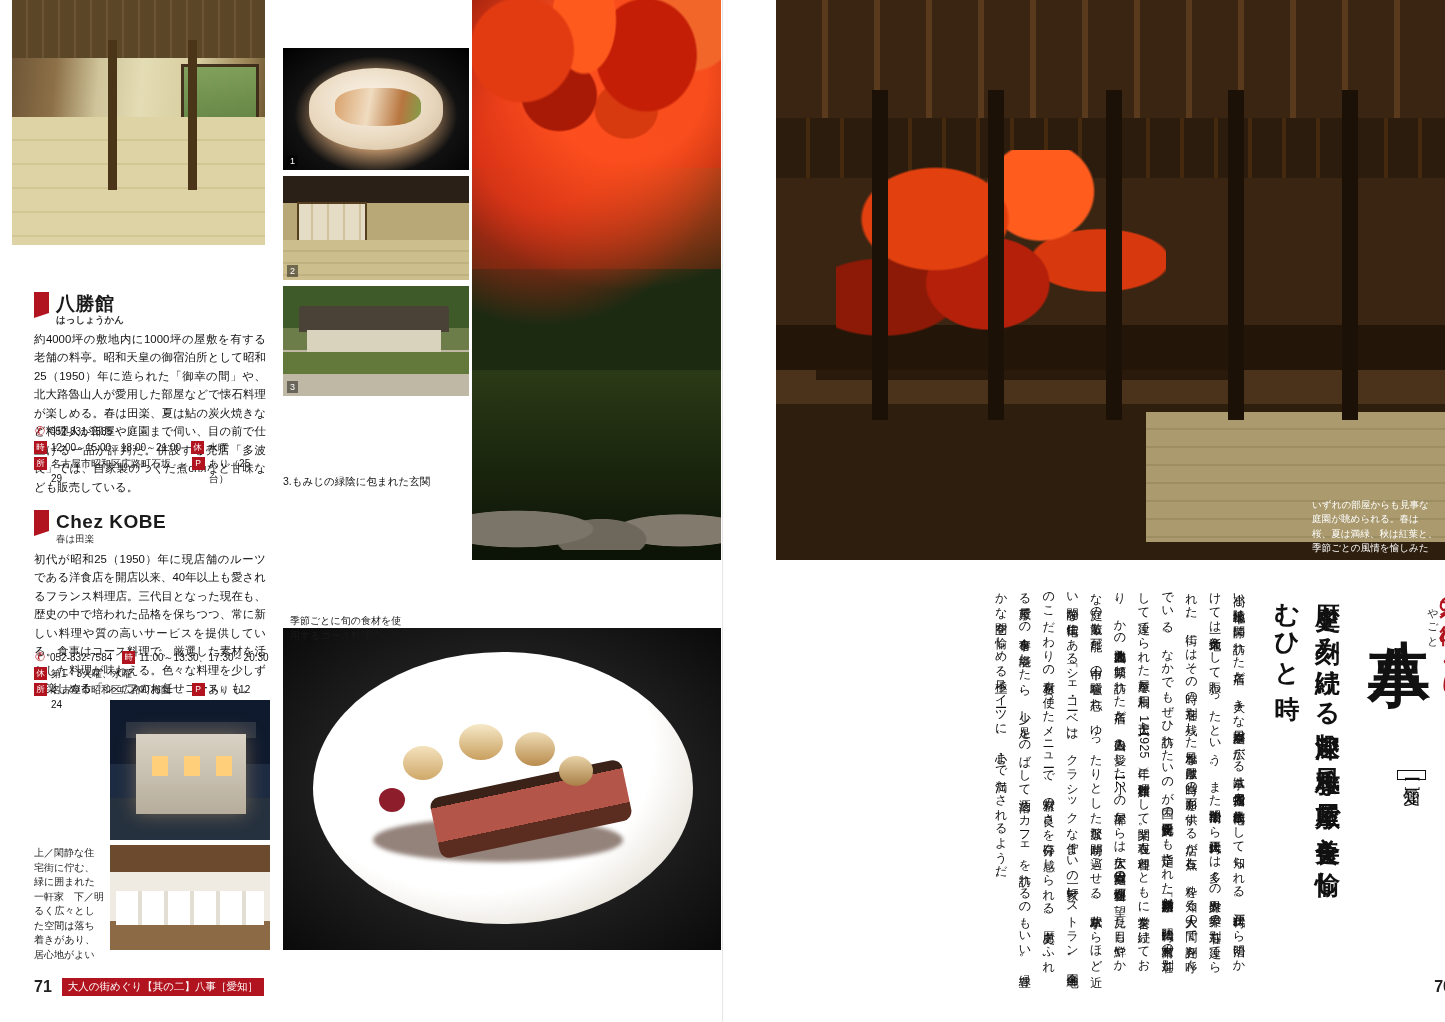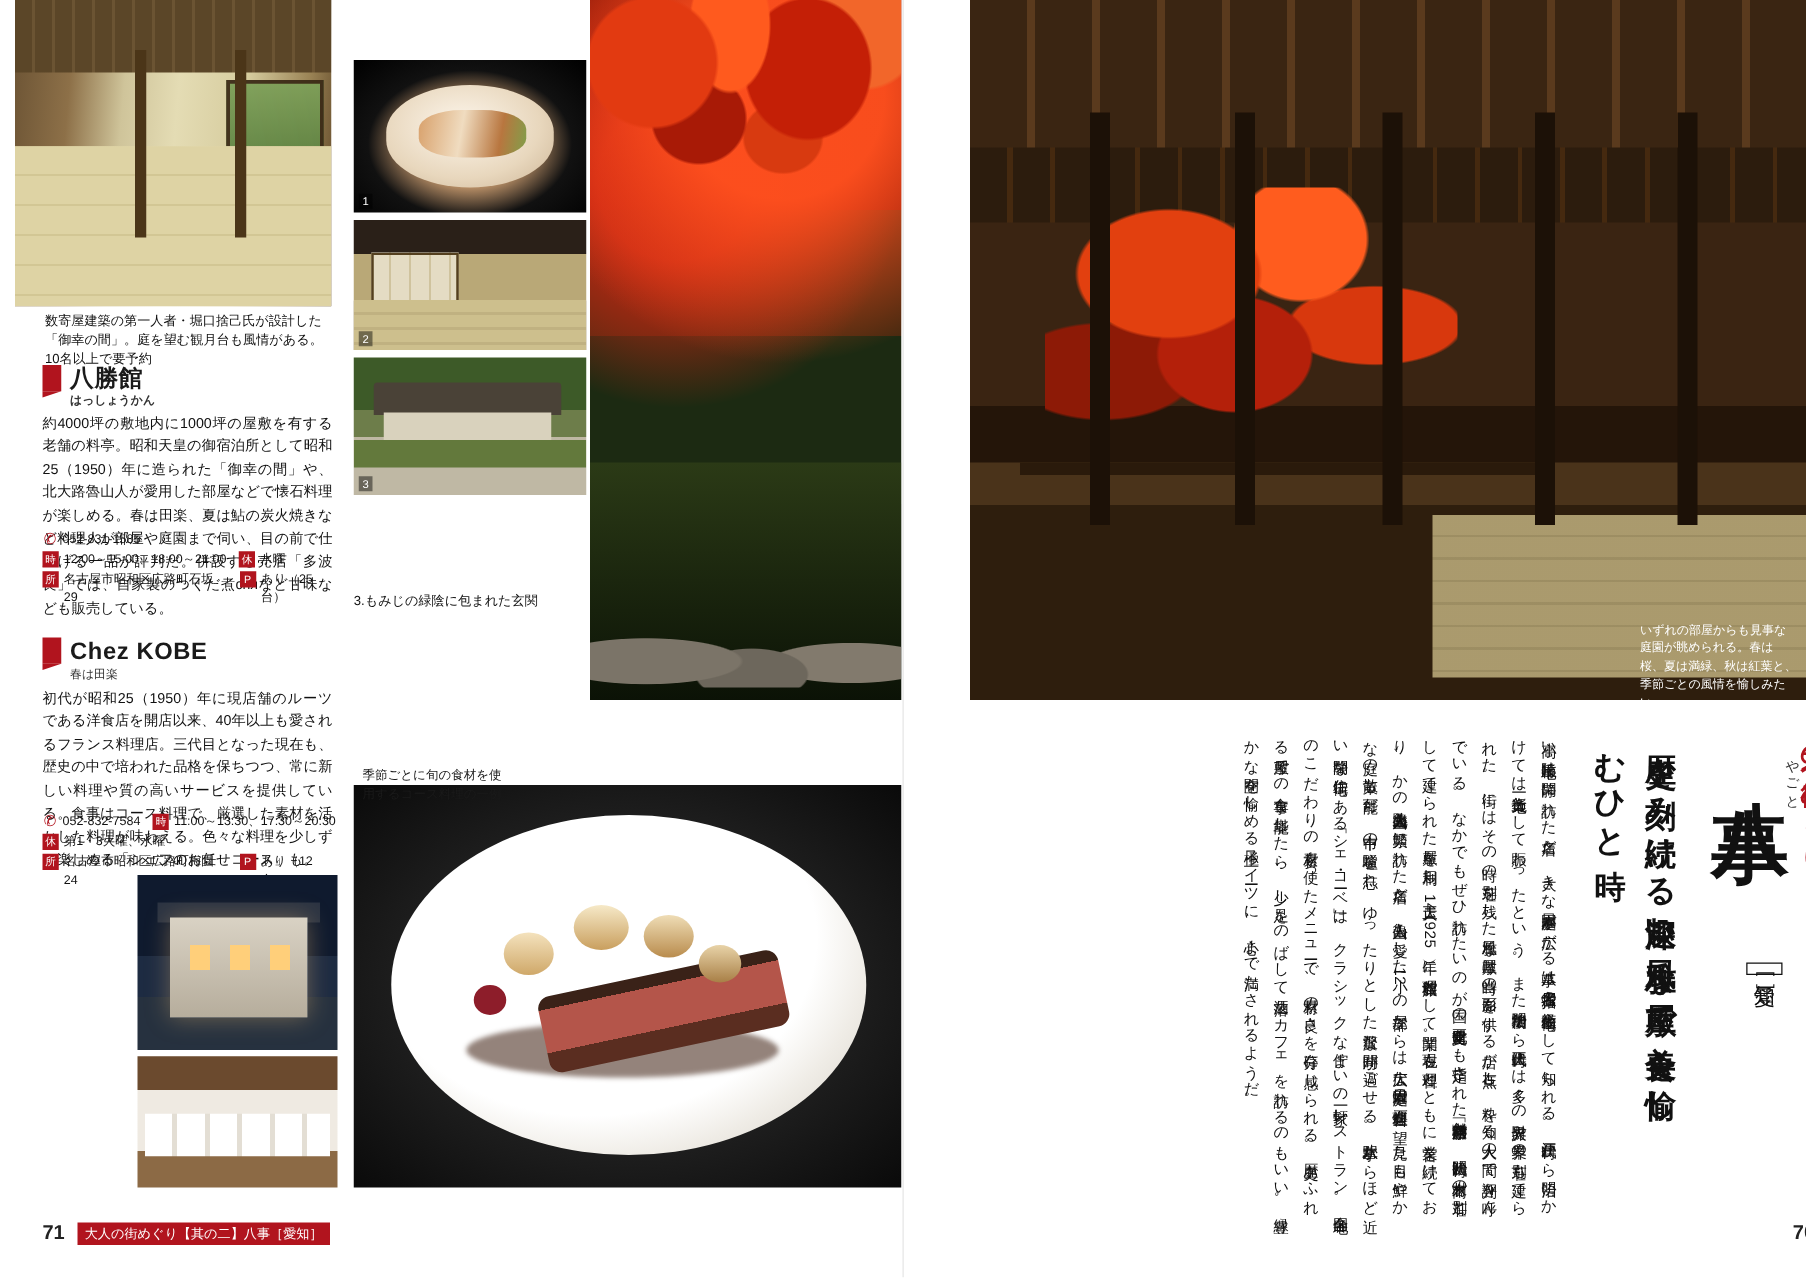--- a/index.html
+++ b/index.html
@@ -199,21 +199,20 @@
   <div id="leftpage">
 
     <div class="photo" id="photo-tatami">
       <div class="ceiling"></div>
       <div class="window"></div>
       <div class="mats"></div>
       <div class="post" style="left:96px"></div>
       <div class="post" style="left:176px"></div>
     </div>
 
-    <div class="cap" style="left:36px; top:250px; width:228px;">数寄屋建築の第一人者・堀口捨己氏が設計した「御幸の間」。庭を望む観月台も風情がある。10名以上で要予約</div>
 
     <div class="photo" id="photo-dish1">
       <div class="plate"></div>
       <div class="food"></div>
       <span class="lbl">1</span>
     </div>
 
     <div class="photo" id="photo-room2">
       <div class="sl"></div>
       <div class="tat"></div>
@@ -292,20 +291,21 @@
     <div class="photo" id="photo-kobe-ext">
       <div class="roof"></div>
       <div class="house"></div>
       <div class="win" style="left:42px; top:56px"></div>
       <div class="win" style="left:74px; top:56px"></div>
       <div class="win" style="left:106px; top:56px"></div>
     </div>
     <div class="photo" id="photo-kobe-int">
       <div class="tables"></div>
     </div>
+    <div class="photo-cap-box" style="left:34px; top:846px; width:70px;">上／閑静な住宅街に佇む、緑に囲まれた一軒家　下／明るく広々とした空間は落ち着きがあり、居心地がよい</div>
 
     <div class="photo" id="photo-steak">
       <div class="plate"></div>
       <div class="sauce"></div>
       <div class="meat"></div>
       <div class="veg" style="left:120px; top:118px; width:40px; height:34px; background:linear-gradient(180deg,#f4e2bd,#cfa869);"></div>
       <div class="veg" style="left:176px; top:96px; width:44px; height:36px; background:linear-gradient(180deg,#f6e9c8,#c99f5e);"></div>
       <div class="veg" style="left:232px; top:104px; width:40px; height:34px; background:linear-gradient(180deg,#efddb6,#b98c4d);"></div>
       <div class="veg" style="left:276px; top:128px; width:34px; height:30px; background:linear-gradient(180deg,#e8d3a8,#a87f46);"></div>
       <div class="veg" style="left:96px; top:160px; width:26px; height:24px; background:#8d1d2a;"></div>

